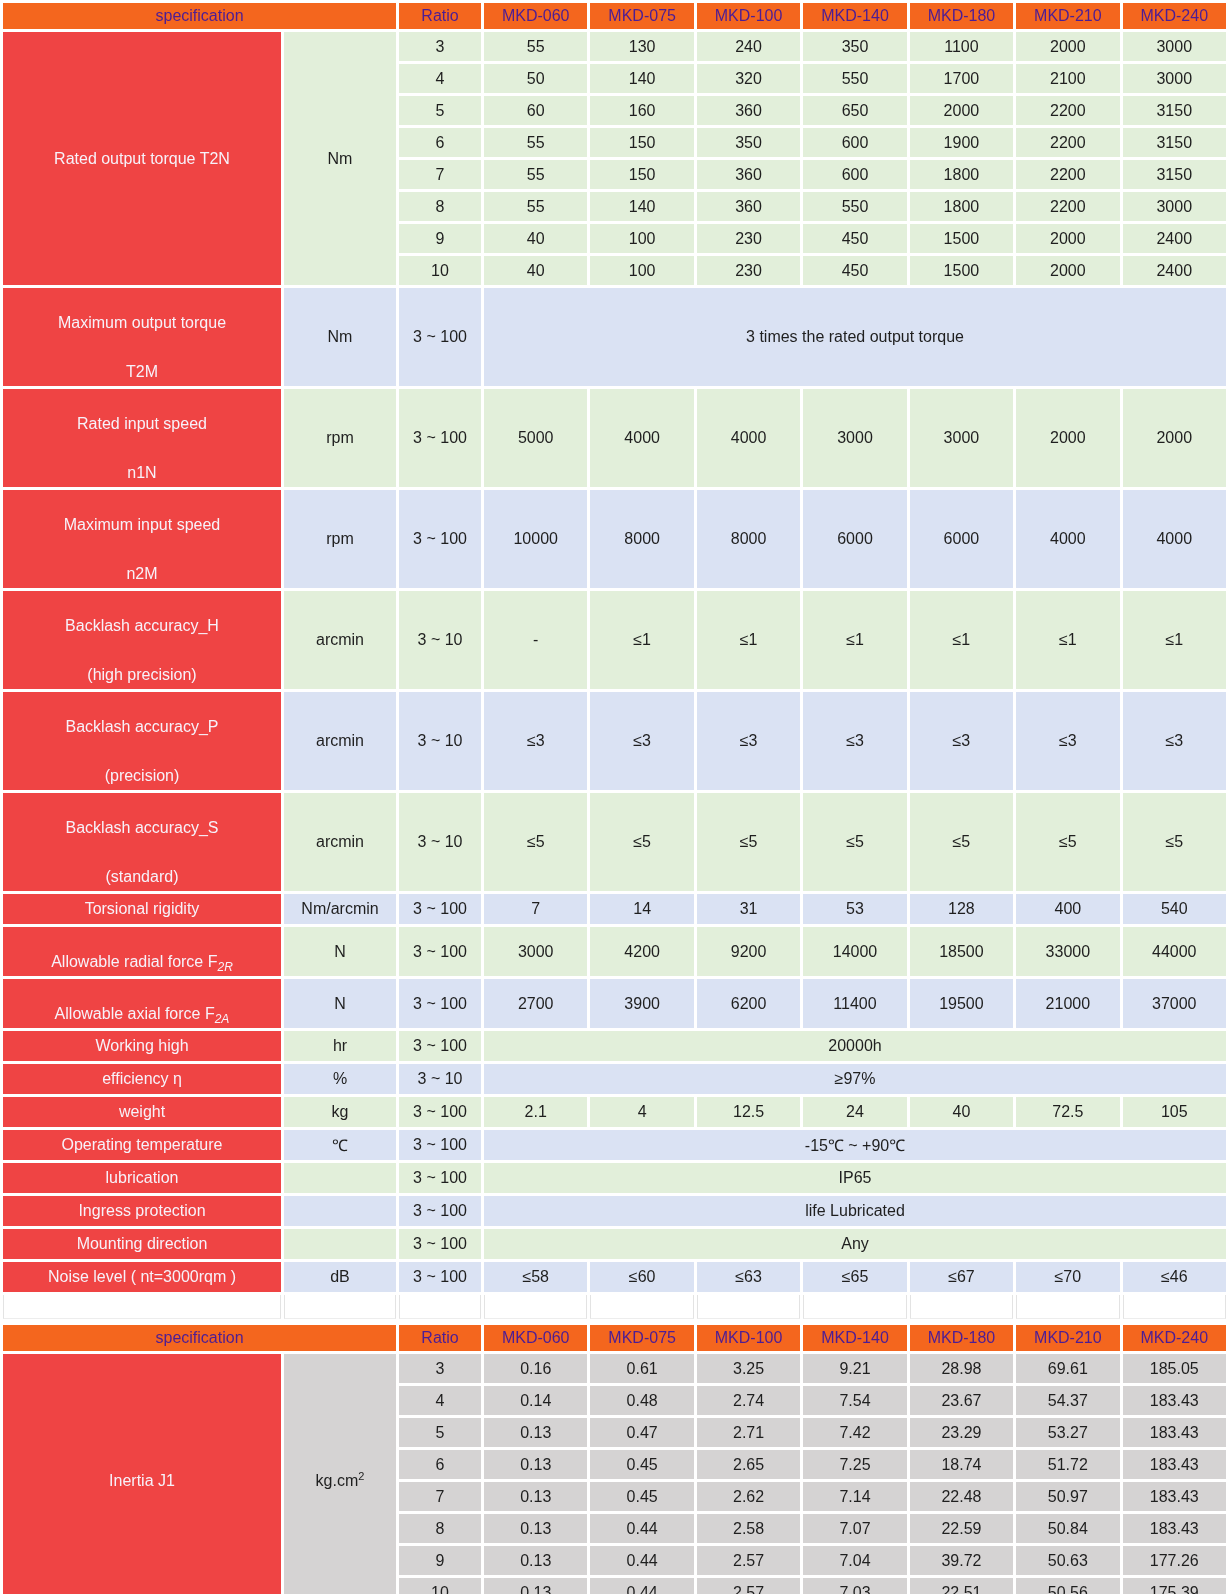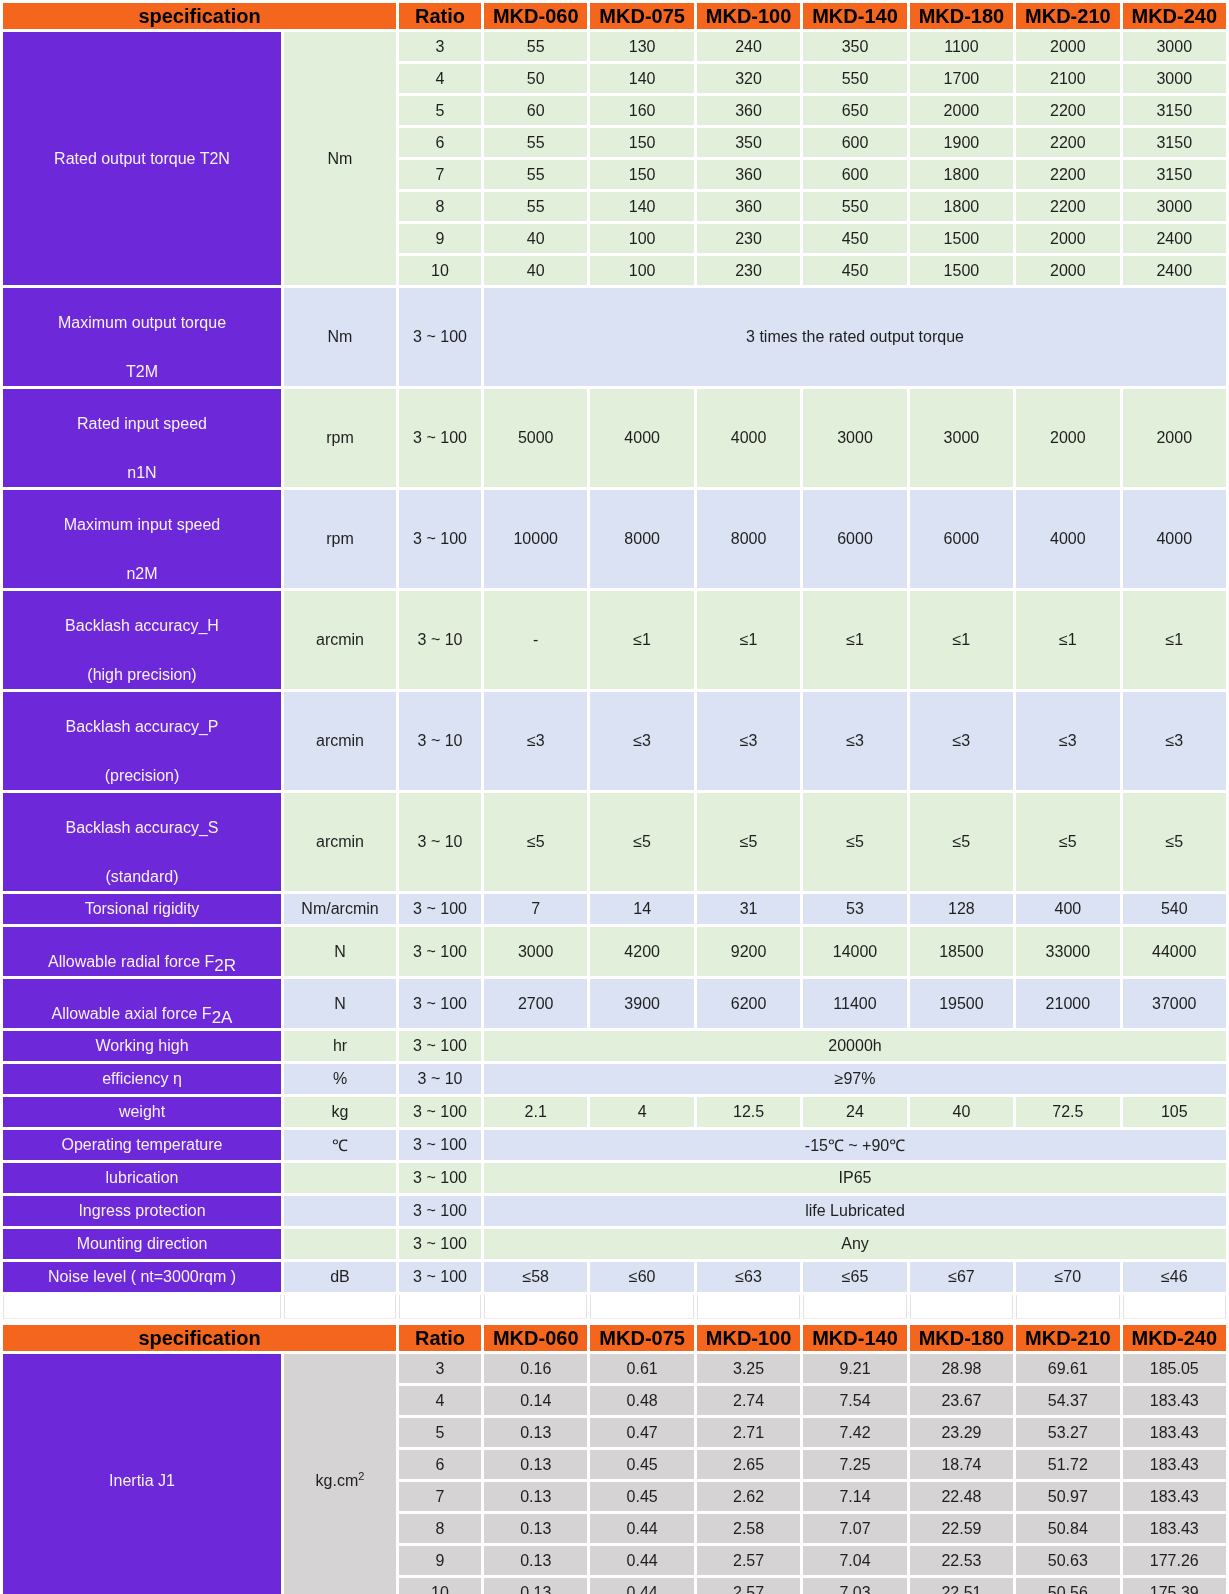--- a/index.html
+++ b/index.html
@@ -20,42 +20,42 @@
   th, td {
     text-align: center;
     vertical-align: middle;
     padding: 0;
     font-weight: 400;
     overflow: hidden;
     white-space: nowrap;
   }
   th.head {
     background: #F4661E;
-    color: #000000;
+    color: #4c1d95;
     height: 26px;
-    font-size: 20px;
-    font-weight: 700;
+    font-size: 16px;
+    font-weight: 400;
   }
   td { font-size: 16px; height: 30px; }
-  td.label { background: #6d28d9; color: #F7F2FA; }
+  td.label { background: #ef4444; color: #F7F2FA; }
   td.green { background: #E2EFDA; }
   td.lav   { background: #DAE2F3; }
   td.gray  { background: #D5D3D3; }
   tr.trow td, tr.irow td { height: 29px; }
   tr.tall td { height: 62px; }
   tr.single td { height: 30px; }
   tr.empty td {
     height: 24px;
     background: #ffffff;
     border-left: 1px solid #e3e3e3;
     border-right: 1px solid #e3e3e3;
     border-bottom: 1px solid #ededed;
   }
   .lbl-line { line-height: 29px; margin-top: 20px; }
-  sub { font-size: 17px; line-height: 0; }
+  sub { font-size: 12px; line-height: 0; font-style: italic; }
   sup { font-size: 11px; line-height: 0; }
 </style>
 </head>
 <body>
 
 <table>
   <colgroup>
     <col style="width:278px">
       <col style="width:112px">
       <col style="width:82px">
@@ -472,21 +472,21 @@
         <td class="gray">22.59</td>
         <td class="gray">50.84</td>
         <td class="gray">183.43</td>
       </tr>
       <tr class="irow">
         <td class="gray">9</td>
         <td class="gray">0.13</td>
         <td class="gray">0.44</td>
         <td class="gray">2.57</td>
         <td class="gray">7.04</td>
-        <td class="gray">22.53</td>
+        <td class="gray">39.72</td>
         <td class="gray">50.63</td>
         <td class="gray">177.26</td>
       </tr>
       <tr class="irow">
         <td class="gray">10</td>
         <td class="gray">0.13</td>
         <td class="gray">0.44</td>
         <td class="gray">2.57</td>
         <td class="gray">7.03</td>
         <td class="gray">22.51</td>

